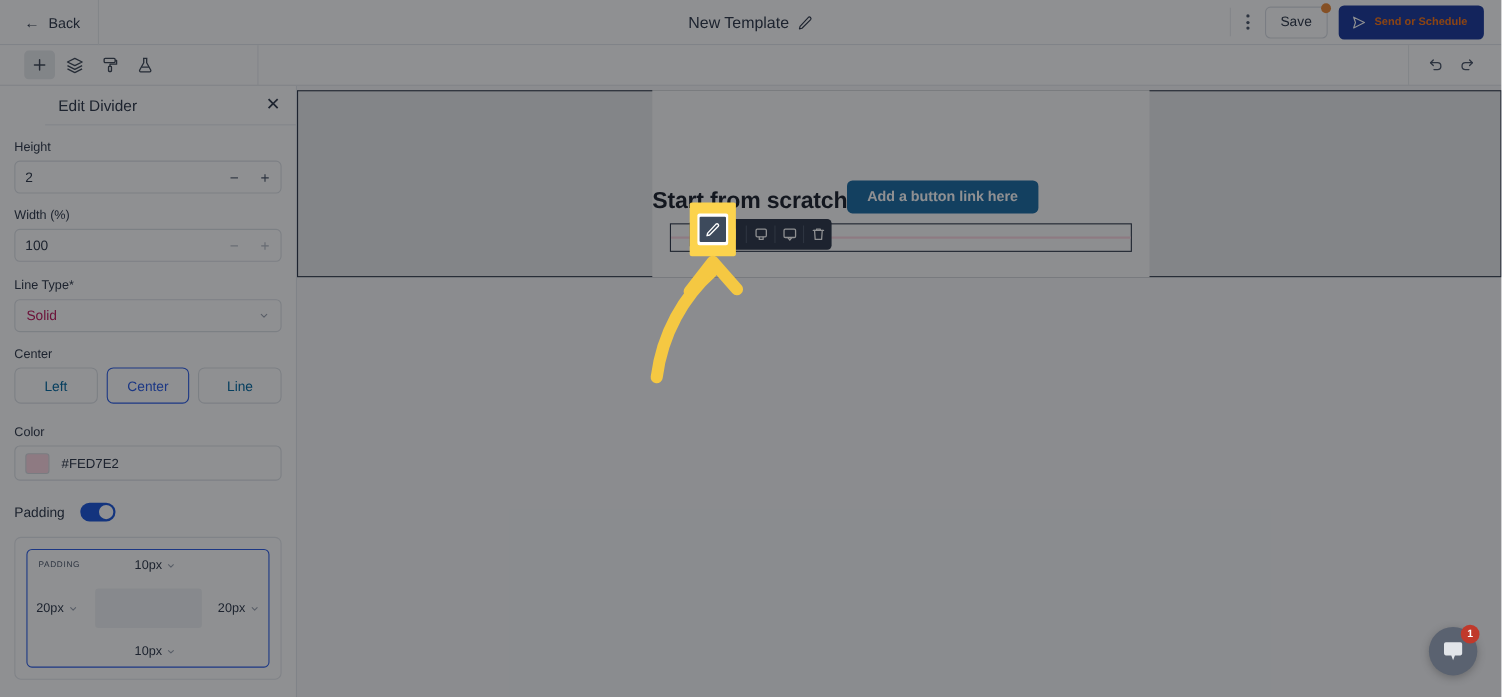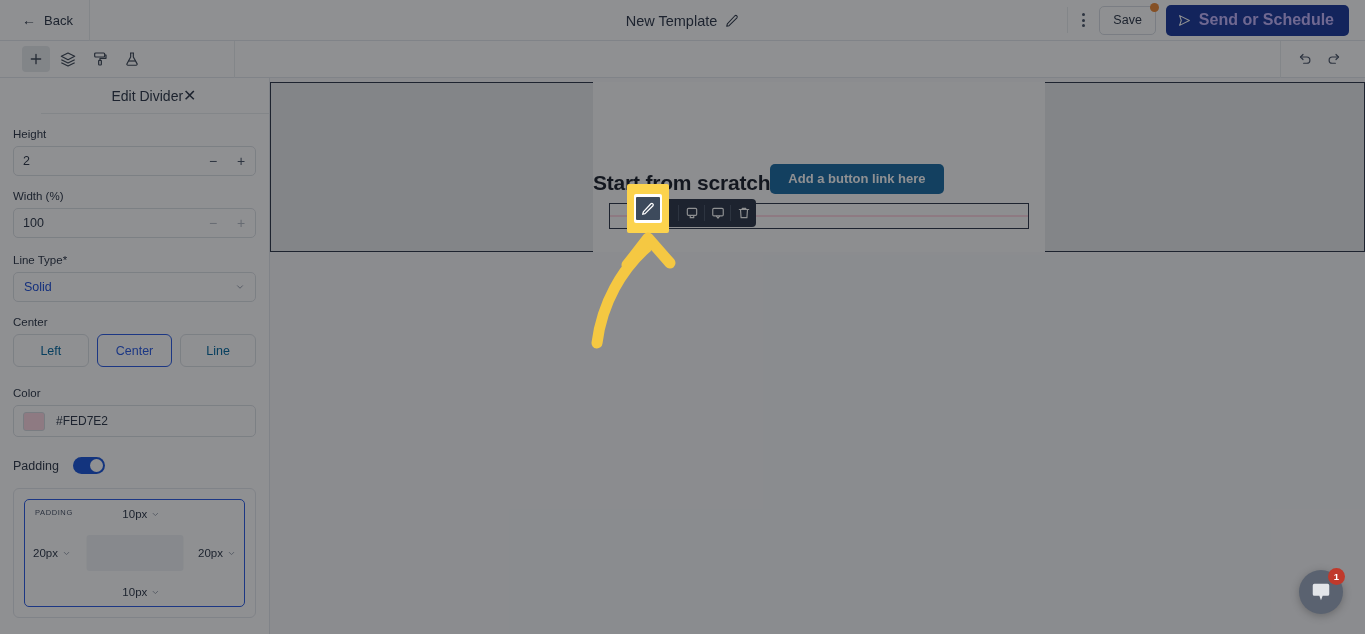--- a/index.html
+++ b/index.html
@@ -53,21 +53,21 @@
     border: 1px solid #d9dde3; border-radius: 5px; background: #fff;
     font-size: 12.5px; color: #2d3748; cursor: pointer;
     display: flex; align-items: center; justify-content: center;
   }
   .save-dot {
     position: absolute; top: -4px; right: -4px;
     width: 9px; height: 9px; border-radius: 50%; background: #ed8936;
   }
   .send-btn {
     height: 31px; padding: 0 15px 0 12px; border-radius: 5px;
-    background: #1a399b; color: #c4b5fd; font-size: 16px; font-weight: 600;
+    background: #1a399b; color: #f97316; font-size: 10px; font-weight: 600;
     display: flex; align-items: center; gap: 8px; cursor: pointer; border: none;
   }
   .send-btn svg { width: 13px; height: 13px; }
 
   
   #toolbar2 {
     position: absolute; top: 41px; left: 0; width: 1365px; height: 37px;
     background: #ffffff; border-bottom: 1px solid #e4e7ec;
     display: flex; align-items: center; z-index: 9;
   }
@@ -87,21 +87,21 @@
   .undo-ico { width: 20px; height: 20px; display: flex; align-items: center;
     justify-content: center; cursor: pointer; color: #4a5568; }
   .undo-ico svg { width: 15px; height: 15px; }
 
   
   #panel {
     position: absolute; top: 78px; left: 0; width: 270px; height: 556px;
     background: #ffffff; border-right: 1px solid #e4e7ec; z-index: 8;
   }
   .panel-head {
-    height: 36px; display: flex; align-items: center; justify-content: center;
+    height: 36px; display: flex; align-items: center; justify-content: space-between;
     padding: 0 14px 0 12px; border-bottom: 1px solid #e9ecef; margin-left: 41px;
   }
   .panel-title { font-size: 14px; color: #2d3748; }
   .panel-close { font-size: 16px; color: #2d3748; cursor: pointer; line-height: 1; }
   .panel-body { padding: 14px 13px 0 13px; }
   .field-label { font-size: 11.5px; color: #2d3748; margin-bottom: 6px; display: block; }
   .row2 { display: flex; gap: 14px; flex-direction: column; }
   .col { flex: 1; }
   .stepper {
     height: 30px; border: 1px solid #dde1e6; border-radius: 5px;
@@ -113,21 +113,21 @@
     font-family: "Liberation Sans", sans-serif;
   }
   .step-btn {
     width: 28px; height: 30px; display: flex; align-items: center; justify-content: center;
     font-size: 14px; color: #4a5568; cursor: pointer; user-select: none;
   }
   .step-btn.dim { color: #b6bcc6; }
   .select-box {
     height: 30px; border: 1px solid #dde1e6; border-radius: 5px; background: #fff;
     display: flex; align-items: center; justify-content: space-between;
-    padding: 0 10px; font-size: 12.5px; color: #1d4ed8; cursor: pointer;
+    padding: 0 10px; font-size: 12.5px; color: #be185d; cursor: pointer;
   }
   .caret { width: 10px; height: 10px; color: #9aa2af; }
   .seg-group { display: flex; gap: 8px; }
   .seg {
     flex: 1; height: 33px; border: 1px solid #dde1e6; border-radius: 6px;
     background: #fff; font-size: 12.5px; color: #0369a1; cursor: pointer;
     display: flex; align-items: center; justify-content: center;
   }
   .seg.selected { border-color: #2b5ce6; color: #2b5ce6; }
   .color-box {

